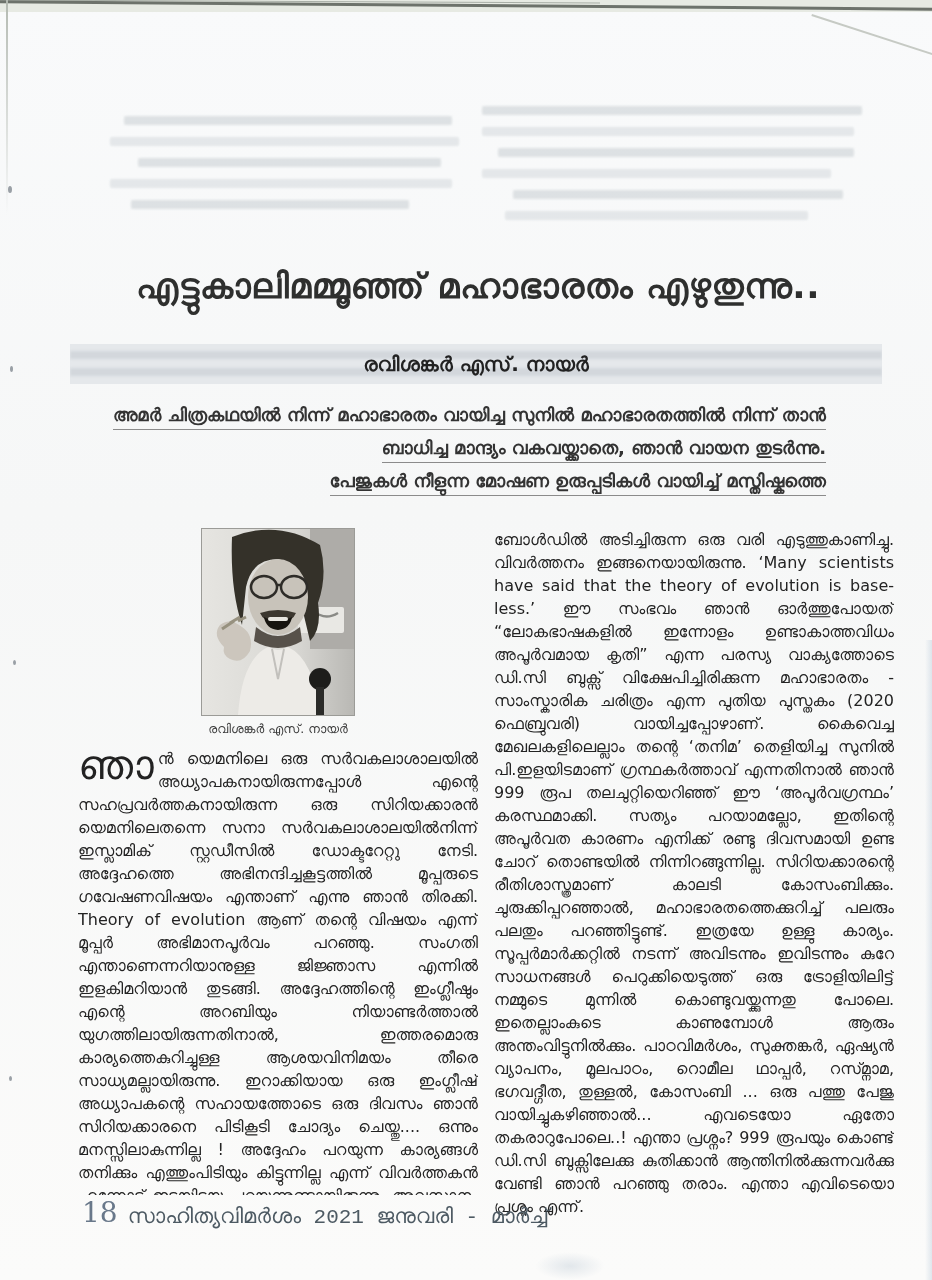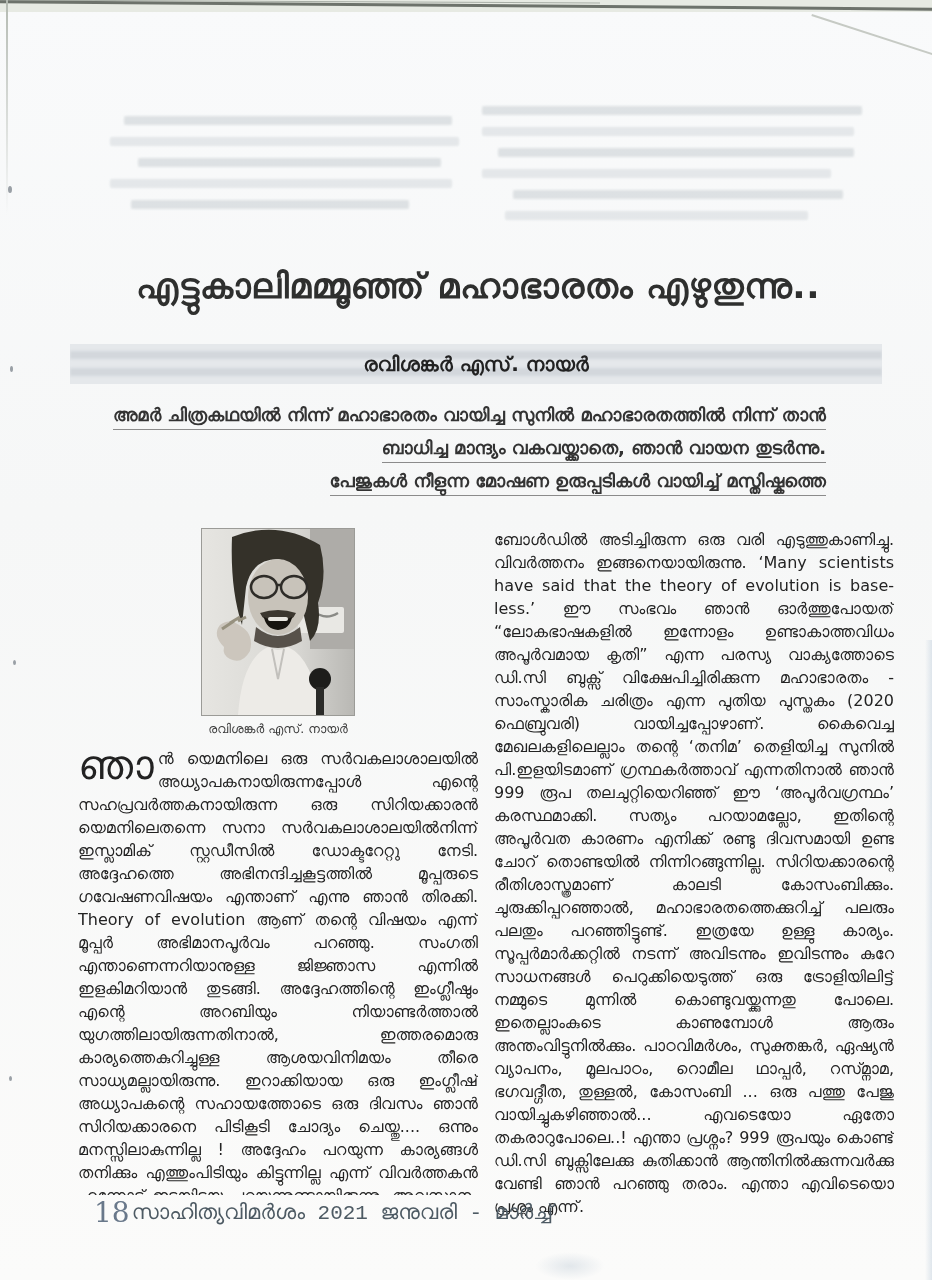--- a/index.html
+++ b/index.html
@@ -114,22 +114,22 @@
   .photo-caption{
     display:block;margin-top:5px;font-size:12.5px;color:#3c3c3c;
   }
 
   .dropcap{
     float:left;font-size:41px;line-height:36px;
     padding:0 4px 0 0;font-weight:500;color:#222;
   }
 
   .footer{
-    position:absolute;top:1196px;left:94px;
-    display:flex;align-items:center;gap:2px;
+    position:absolute;top:1196px;left:82px;
+    display:flex;align-items:flex-end;gap:10px;
   }
   .page-num{
     font-family:"DejaVu Serif",serif;font-size:28px;color:#69788a;font-weight:400;
   }
   .footer-text{font-size:21px;color:#4d5a63;font-family:Liberation Mono, monospace;}
 </style>
 </head>
 <body>
 
 <div class="page">

